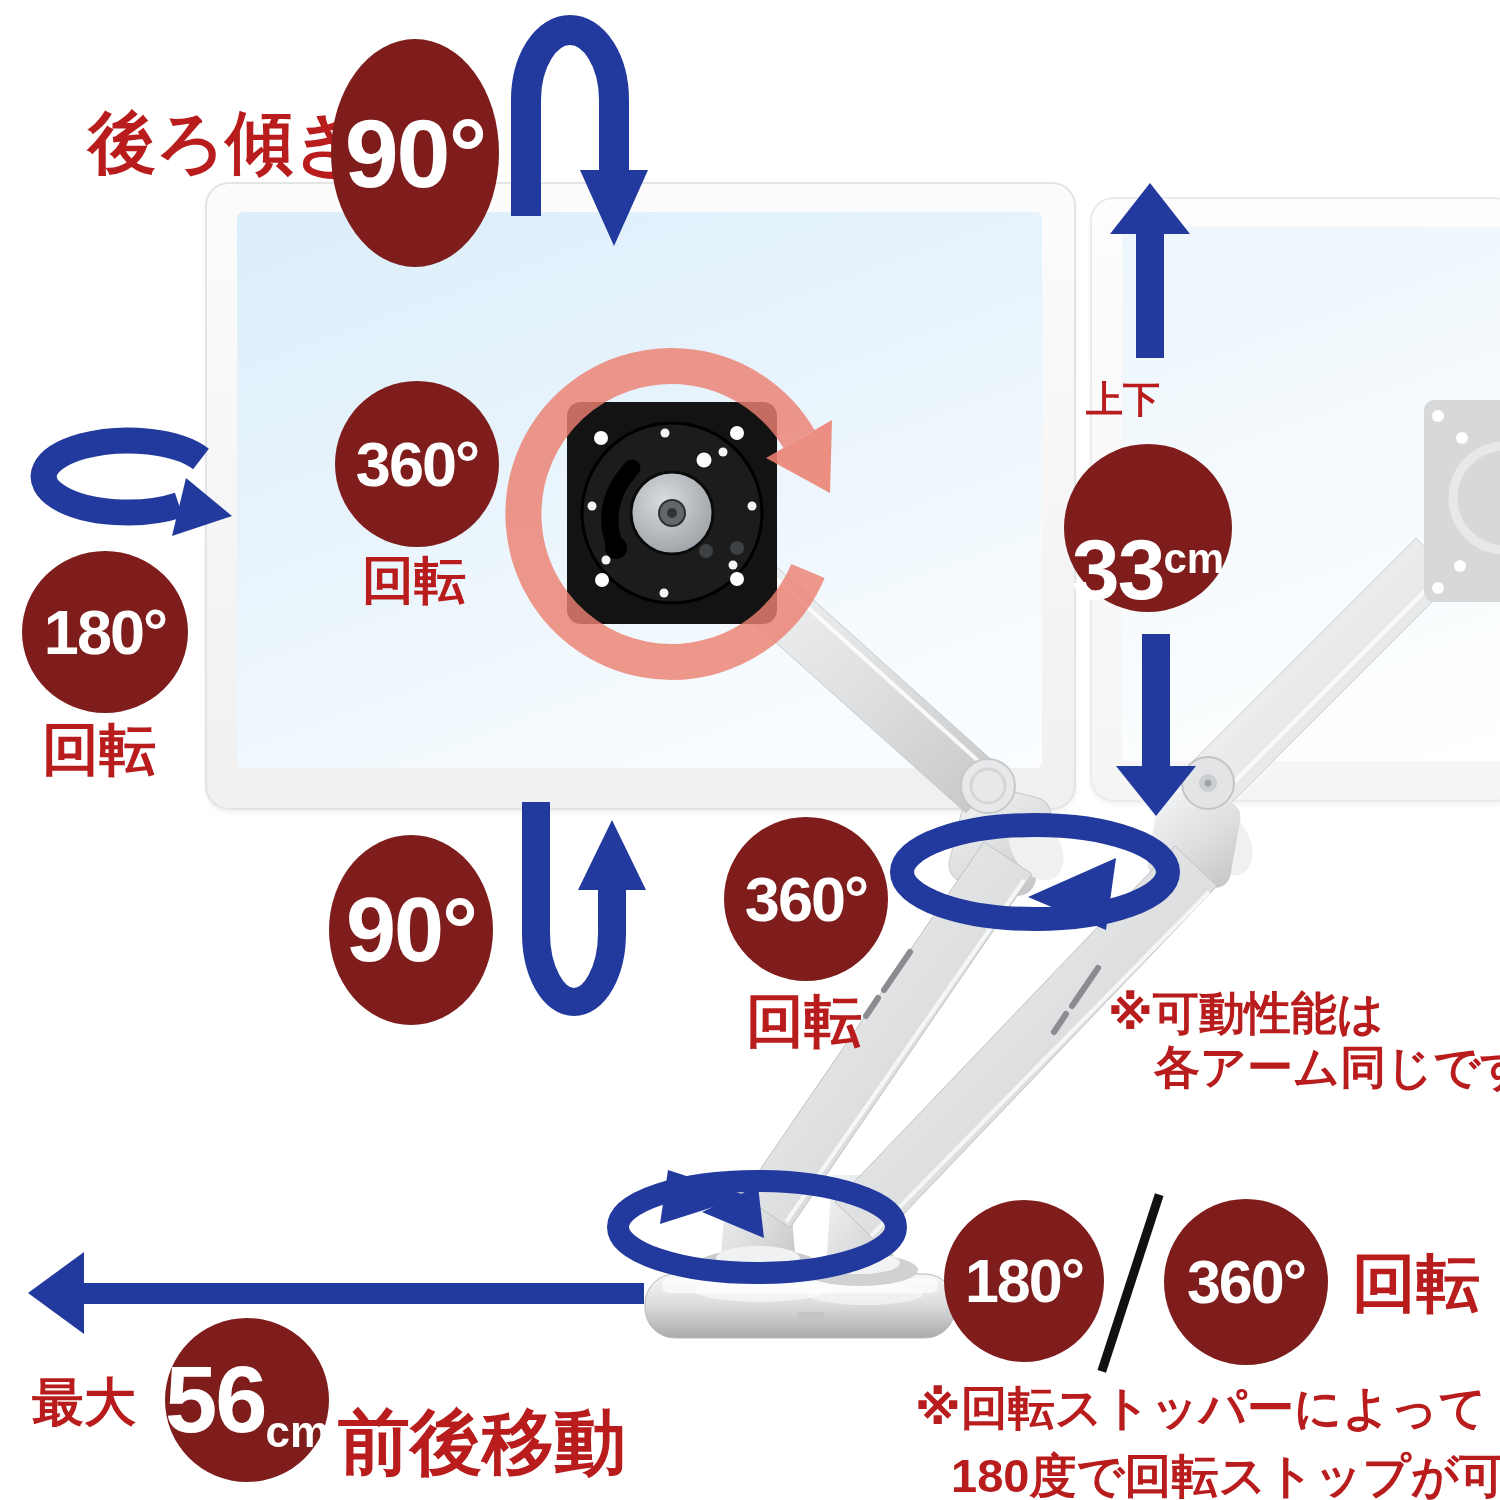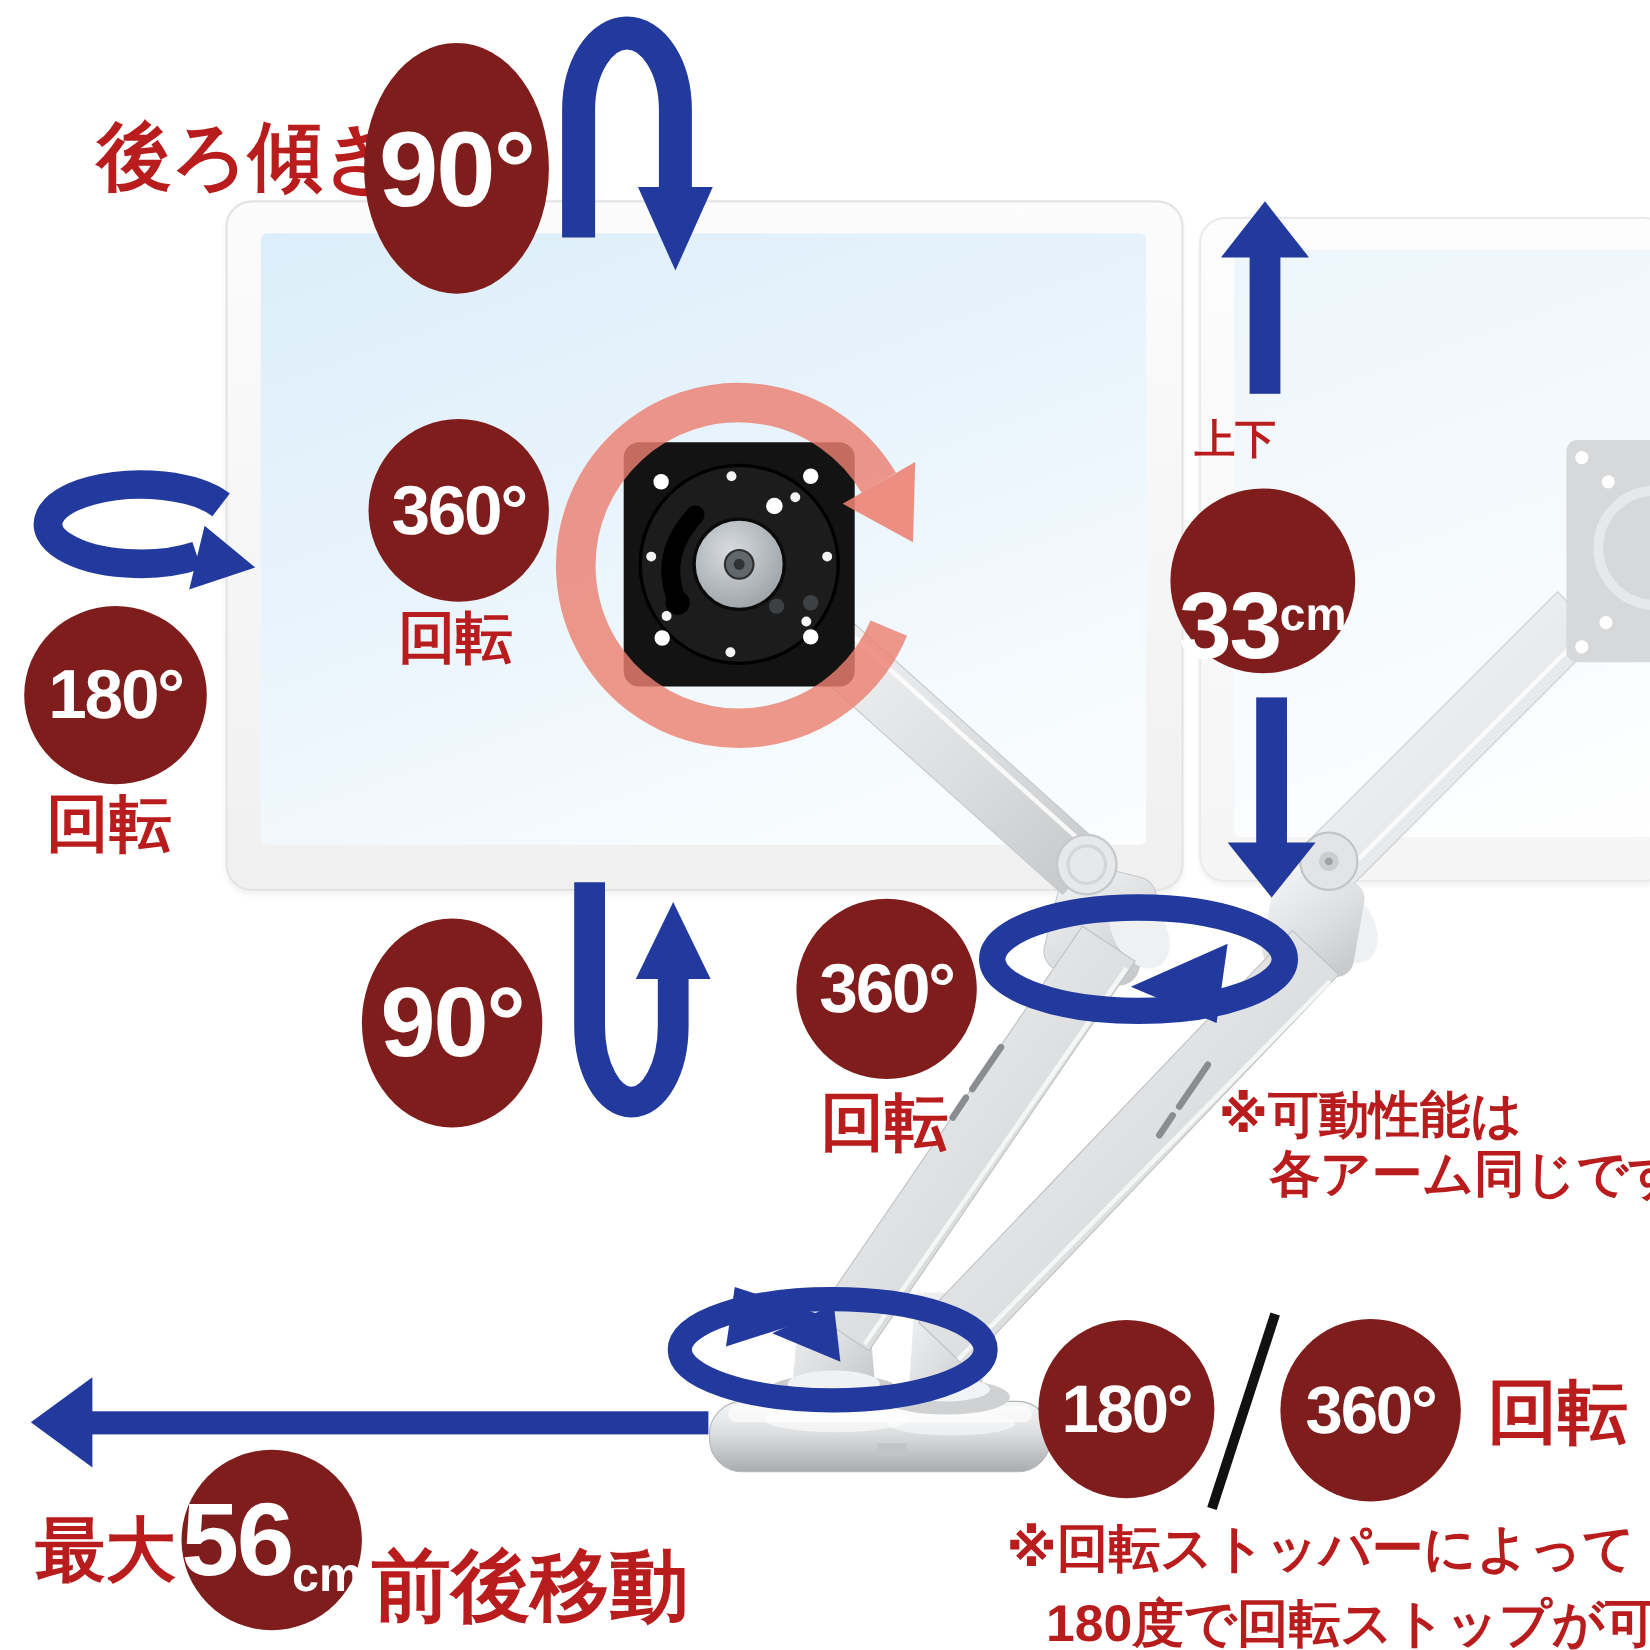--- a/index.html
+++ b/index.html
@@ -228,20 +228,20 @@
   <div class="slash" style="left:1126px;top:1190px;width:9px;height:186px;transform:rotate(18deg);"></div>
   <div class="badge" style="left:1164px;top:1199px;width:164px;height:166px;font-size:61px;">
     <span>360°</span>
   </div>
   <div class="jp heavy" style="left:1352px;top:1246px;font-size:64px;">回転</div>
   <div class="jp" style="left:915px;top:1374px;font-size:47px;line-height:1.45;">
     <div>※回転ストッパーによって</div>
     <div style="margin-left:36px;">180度で回転ストップが可能</div>
   </div>
 
-  <div class="jp heavy" style="left:32px;top:1372px;font-size:64px;">最大</div>
+  <div class="jp heavy" style="left:32px;top:1372px;font-size:52px;">最大</div>
   <div class="badge" style="left:165px;top:1318px;width:164px;height:164px;font-size:94px;">
     <span>56</span>
       <span class="unit" style="font-size:44px;align-self:flex-end;margin-bottom:28px;letter-spacing:0;">cm</span>
   </div>
   <div class="jp heavy" style="left:338px;top:1400px;font-size:72px;">前後移動</div>
 
 </div>
 
 </body></html>

